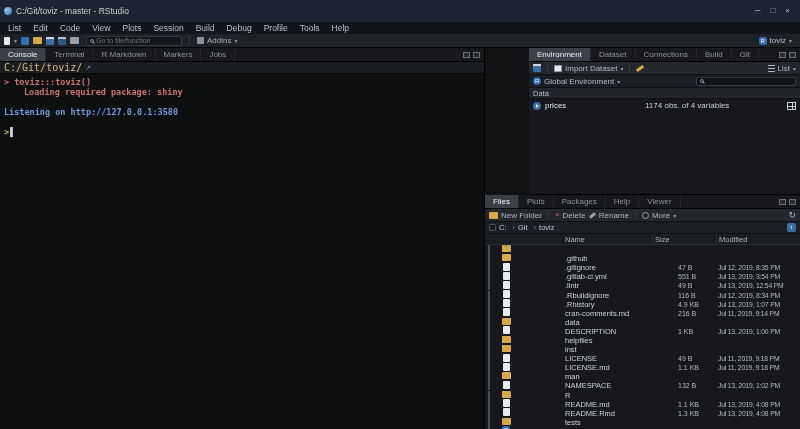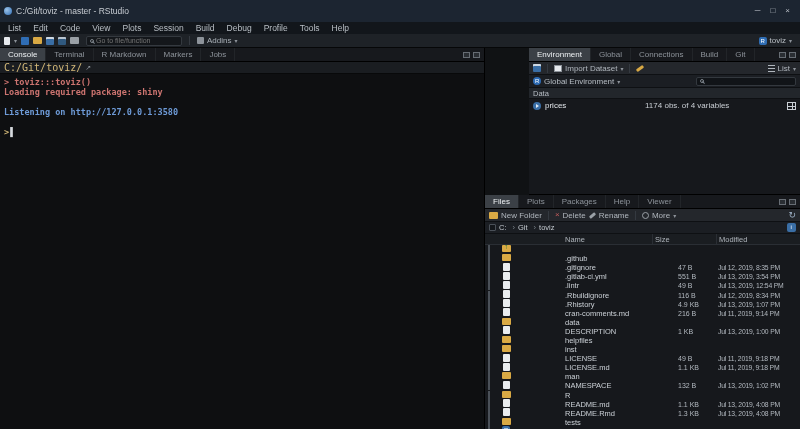--- a/index.html
+++ b/index.html
@@ -51,21 +51,21 @@
   .pane-ctl { width:7px; height:6px; border:1px solid #676d74; background:#2a2e33; }
 
   
   .console-pane { width:485px; flex:0 0 auto; display:flex; flex-direction:column; background:#0e0f11; border-right:1px solid #000; }
   .console-wd-bar { height:12px; background:#1a1d21; border-bottom:1px solid #08090a; display:flex; align-items:center; padding:0 4px; flex:0 0 auto; }
   .console-wd { color:#d3b878; font-family:"DejaVu Sans Mono",monospace; font-size:10px; }
   .wd-arrow { color:#8d939a; font-size:7px; margin-left:3px; }
   .console-body { flex:1; padding:3px 4px; font-family:"DejaVu Sans Mono",monospace; font-size:8.5px; line-height:10px; overflow:hidden; }
   .console-line { white-space:pre; min-height:10px; color:#c7ccd2;font-weight:bold; }
   .console-line.command { color:#cd7470; }
-  .console-line.message { color:#cd7470; }
+  .console-line.message { color:#cd7470;margin-left:20px; }
   .console-line.info { color:#6e9bd8; }
   .console-line.prompt { color:#d3b878; }
   .console-line.prompt::after { content:"▌"; color:#d6dadf; margin-left:1px; }
 
   
   .right-col { flex:1; display:flex; flex-direction:column; min-width:0; }
 
   .env-pane { height:147px; flex:0 0 auto; display:flex; flex-direction:column; background:#16181c; border-bottom:1px solid #000;margin-left:44px; }
   .pane-toolbar { height:13px; background:#24272c; border-bottom:1px solid #0e1013; display:flex; align-items:center; gap:3px; padding:0 4px; font-size:8px; color:#b0b6bd; flex:0 0 auto; }
   .tbi.grid { width:8px; height:7px; background:#e7eaee; box-shadow:inset 0 0 0 1px #6c7joke; border:1px solid #8d939a; }
@@ -241,21 +241,21 @@
     <div class="right-col">
 
       <div class="env-pane">
         <div class="pane-tabs">
 
             <div class="pane-tab active">
               <span>Environment</span>
             </div>
 
             <div class="pane-tab">
-              <span>Global</span>
+              <span>Dataset</span>
             </div>
 
             <div class="pane-tab">
               <span>Connections</span>
             </div>
 
             <div class="pane-tab">
               <span>Build</span>
             </div>
 

